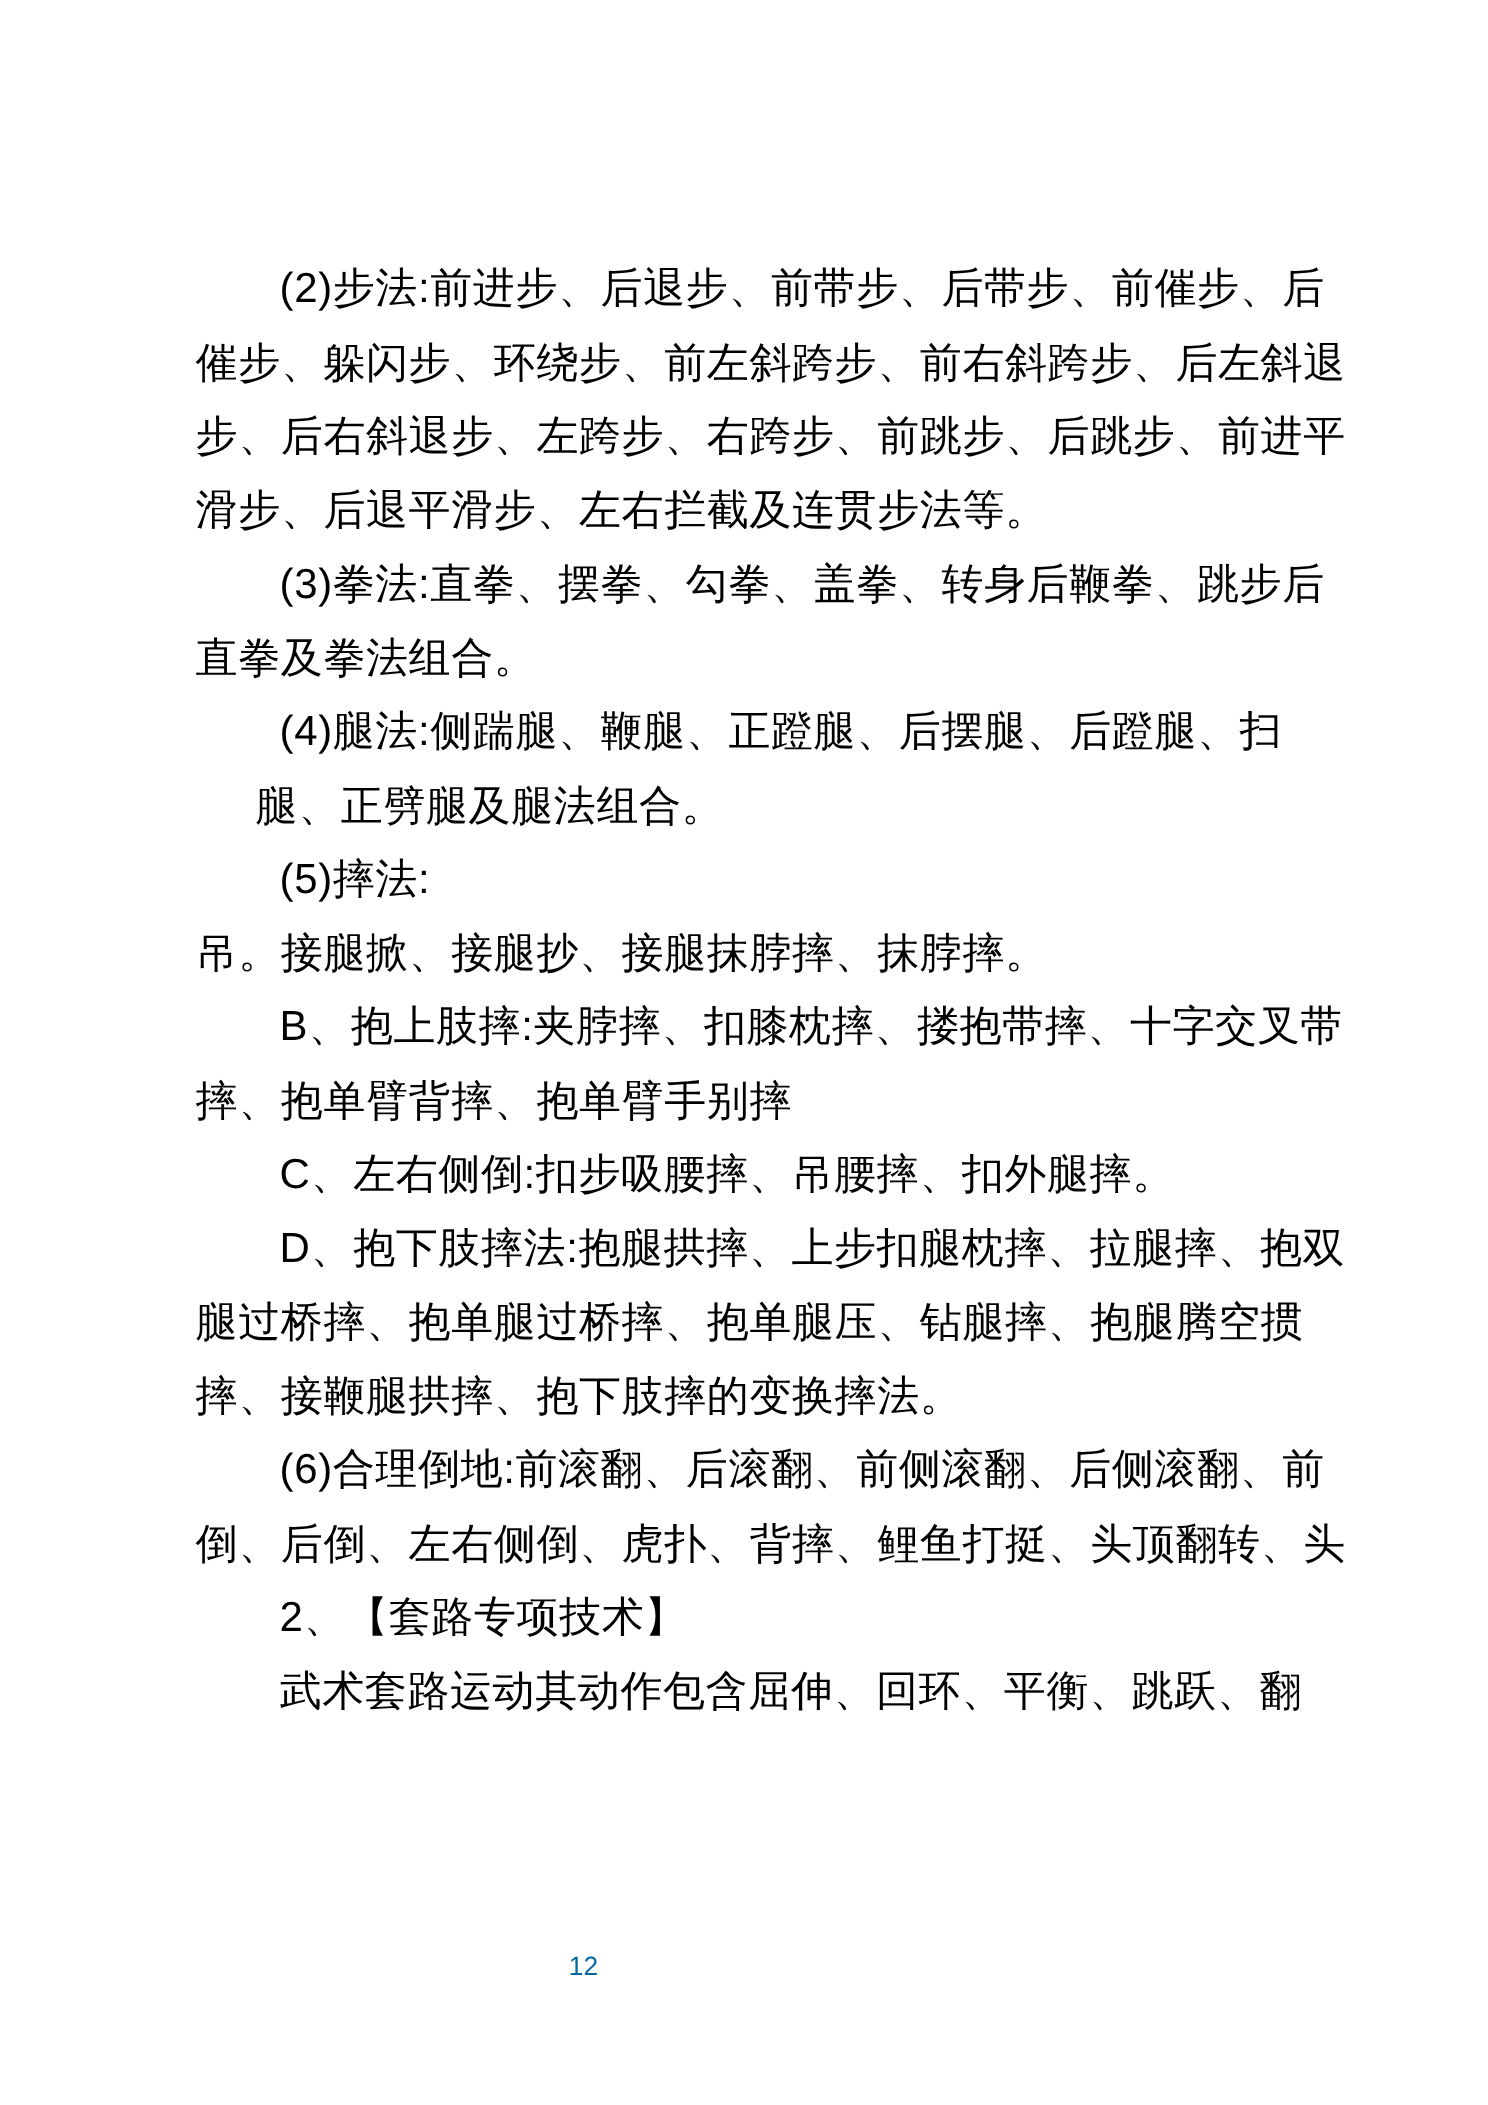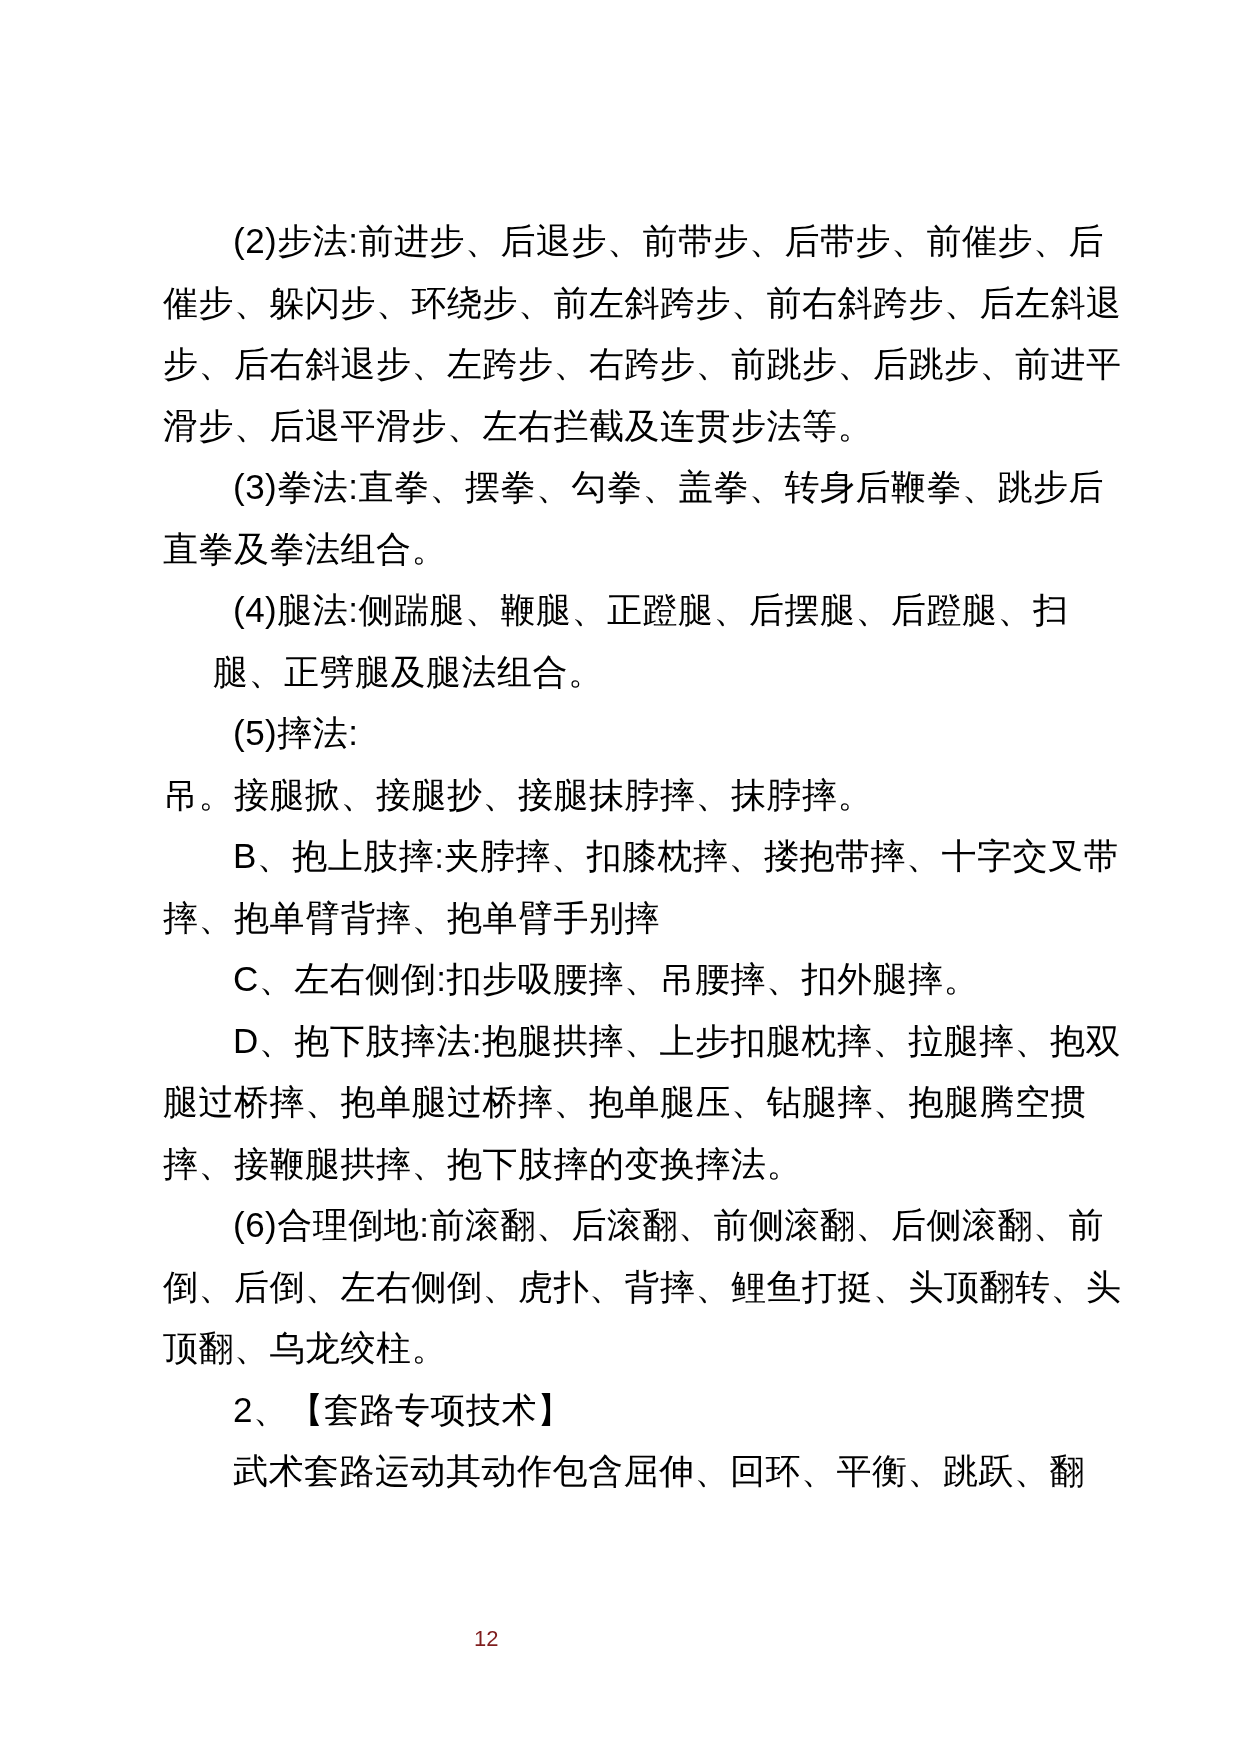--- a/index.html
+++ b/index.html
@@ -41,21 +41,21 @@
   }
   .indent-sm {
     padding-left: 50px;
   }
   .page-number {
     position: absolute;
     left: 474px;
     top: 1626px;
     font-size: 22px;
     line-height: 26px;
-    color: #7f1d1d;
+    color: #0369a1;
   }
 </style>
 </head>
 <body>
 
 <div class="page">
   <div class="text-block">
     <div class="line indent">(2)步法:前进步、后退步、前带步、后带步、前催步、后</div>
     <div class="line">催步、躲闪步、环绕步、前左斜跨步、前右斜跨步、后左斜退</div>
     <div class="line">步、后右斜退步、左跨步、右跨步、前跳步、后跳步、前进平</div>
@@ -67,18 +67,17 @@
     <div class="line indent">(5)摔法:</div>
     <div class="line">吊。接腿掀、接腿抄、接腿抹脖摔、抹脖摔。</div>
     <div class="line indent">B、抱上肢摔:夹脖摔、扣膝枕摔、搂抱带摔、十字交叉带</div>
     <div class="line">摔、抱单臂背摔、抱单臂手别摔</div>
     <div class="line indent">C、左右侧倒:扣步吸腰摔、吊腰摔、扣外腿摔。</div>
     <div class="line indent">D、抱下肢摔法:抱腿拱摔、上步扣腿枕摔、拉腿摔、抱双</div>
     <div class="line">腿过桥摔、抱单腿过桥摔、抱单腿压、钻腿摔、抱腿腾空掼</div>
     <div class="line">摔、接鞭腿拱摔、抱下肢摔的变换摔法。</div>
     <div class="line indent">(6)合理倒地:前滚翻、后滚翻、前侧滚翻、后侧滚翻、前</div>
     <div class="line">倒、后倒、左右侧倒、虎扑、背摔、鲤鱼打挺、头顶翻转、头</div>
-    <div class="line">顶翻、乌龙绞柱。</div>
     <div class="line indent">2、【套路专项技术】</div>
     <div class="line indent">武术套路运动其动作包含屈伸、回环、平衡、跳跃、翻</div>
   </div>
   <div class="page-number">12</div>
 </div>
 
 </body></html>

